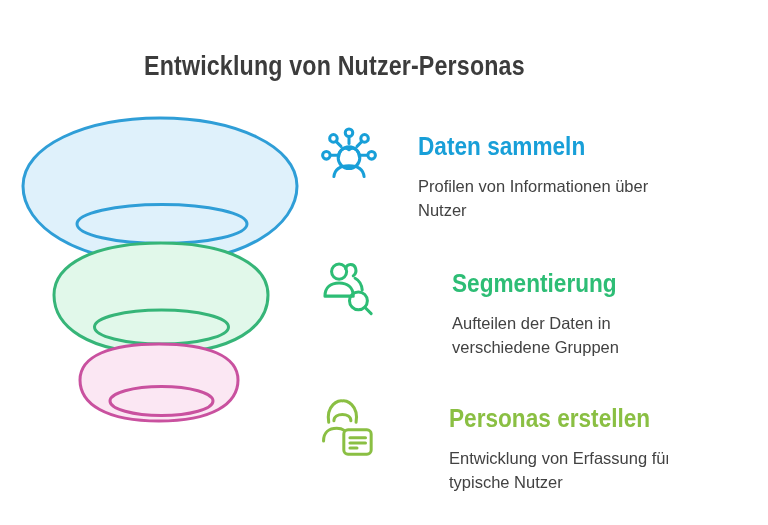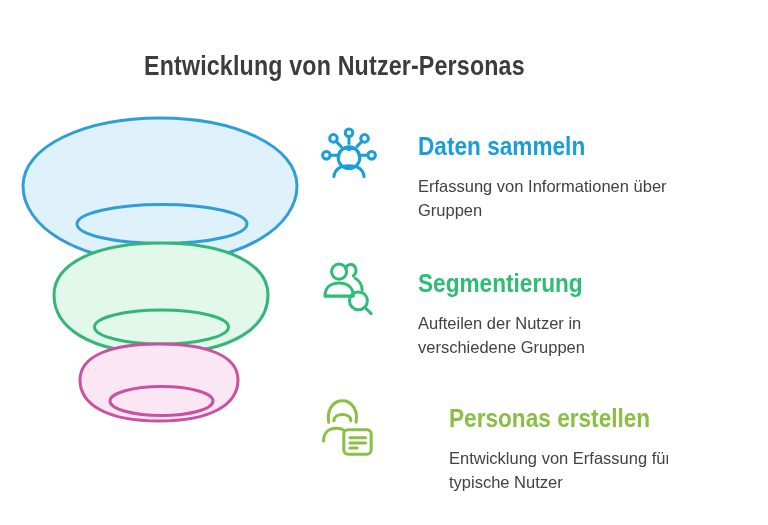--- a/index.html
+++ b/index.html
@@ -44,21 +44,21 @@
   }
   .funnel-svg path, .funnel-svg ellipse { stroke-width: 3; }
   
   .step {
     position: absolute;
     left: 316px;
     display: flex;
     align-items: flex-start;
   }
   .step-1 { top: 118px; }
-  .step-2 { top: 255px; }
+  .step-2 { top: 255px; gap: 34px; }
   .step-3 { top: 390px; gap: 31px; }
   .step .icon {
     width: 66px;
     height: 70px;
     flex: none;
   }
   .step .icon svg { width: 100%; height: 100%; display: block; }
   .step .text {
     margin-left: 36px;
     padding-top: 13px;
@@ -127,38 +127,38 @@
         <path d="M43.5,28 L48.5,23"></path>
           <circle cx="51.5" cy="19.5" r="4"></circle>
         <path d="M22.5,37.5 L16,37.5"></path>
           <circle cx="11" cy="37.5" r="4"></circle>
         <path d="M47.5,37.5 L54,37.5"></path>
           <circle cx="59" cy="37.5" r="4"></circle>
       </svg>
     </div>
     <div class="text">
       <h2 style="color: rgb(24, 159, 216);">Daten sammeln</h2>
-      <p>Erfassung von Informationen über Gruppen</p>
+      <p>Profilen von Informationen über Nutzer</p>
     </div>
   </div>
 
   <div class="step step-2">
     <div class="icon" style="color: rgb(45, 189, 117);">
       <svg viewBox="0 0 70 70" fill="none" stroke="currentColor" stroke-width="3.2" stroke-linecap="round" stroke-linejoin="round">
         <path d="M31.5,12.5 C32.5,6.5 40.5,6.5 42,12 C43,15.5 41.5,18.5 39.5,20"></path>
         <path d="M41.5,22.5 C46,25 48.5,29 49,35"></path>
         <circle cx="24.5" cy="15.5" r="8"></circle>
         <path d="M9.5,41.5 C9.5,32 16,27.5 24.5,27.5 C33,27.5 39.5,32 39.5,41.5 L9.5,41.5 Z"></path>
         <circle cx="45" cy="46.5" r="9.5"></circle>
         <path d="M52,53.5 L58.5,60"></path>
       </svg>
     </div>
     <div class="text">
       <h2 style="color: rgb(45, 189, 117);">Segmentierung</h2>
-      <p>Aufteilen der Nutzer in verschiedene Gruppen</p>
+      <p>Aufteilen der Daten in verschiedene Gruppen</p>
     </div>
   </div>
 
   <div class="step step-3">
     <div class="icon" style="color: rgb(138, 191, 67);">
       <svg viewBox="0 0 70 70" fill="none" stroke="currentColor" stroke-width="3.2" stroke-linecap="round" stroke-linejoin="round">
         <path d="M13.5,32 C10.5,14 24,8 28,9.5 C32,8 45.5,14 42.5,32"></path>
         <path d="M19,30.5 C19,21.5 37,21.5 37,30.5"></path>
         <path d="M8,52 C8,42.5 14,38.5 22,38.5 C25.5,38.5 28,39.3 30,40.7"></path>
         <rect x="29.5" y="40" width="29" height="26" rx="4.5"></rect>

